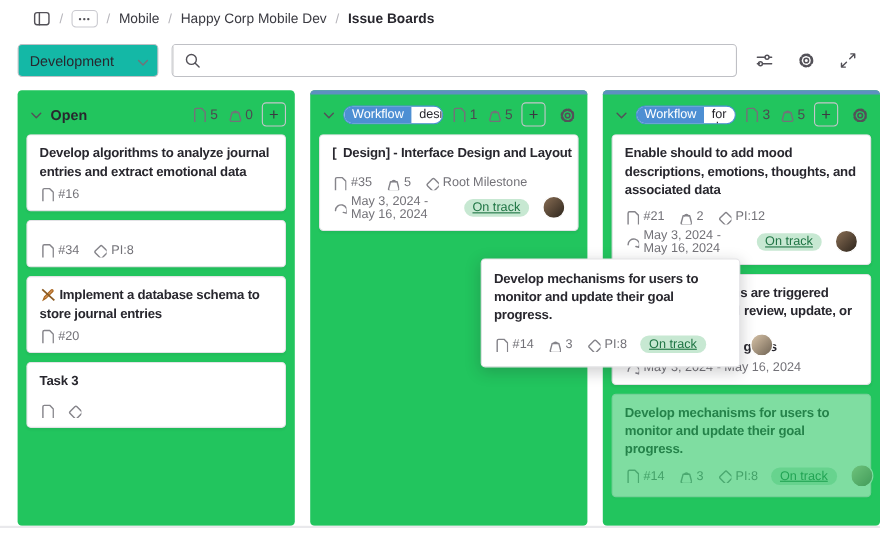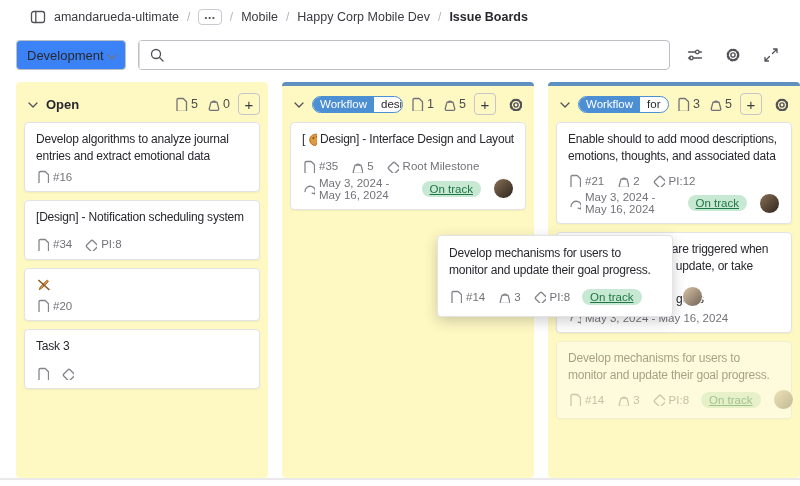--- a/index.html
+++ b/index.html
@@ -19,37 +19,37 @@
   .crumbs { height:34px; display:flex; align-items:center; gap:8px; padding:0 16px 0 30px; }
   .crumbs .sb { color:#535158; display:flex; }
   .crumb { font-size:12.5px; color:#3a3a41; text-decoration:none; cursor:pointer; }
   .crumb.current { font-weight:700; color:#28272e; }
   .sep { color:#b5b4ba; font-size:12px; }
   .ellipsis-btn { border:1px solid #c9c9cf; background:#fff; border-radius:4px; height:16px;
     padding:0 5px; font-size:8px; letter-spacing:1px; color:#535158; line-height:13px; cursor:pointer; }
 
   
   .toolbar { display:flex; align-items:center; gap:12px; margin:6px 16px 0; }
-  .board-select { width:110px; height:30px; border:1px solid #bfc0c5; border-radius:4px; background:#3b82f6;
+  .board-select { width:128px; height:30px; border:1px solid #bfc0c5; border-radius:4px; background:#14b8a6;
     display:flex; align-items:center; justify-content:space-between; padding:0 8px 0 10px;
     font-size:13px; color:#28272e; cursor:pointer; }
   .board-select .chev { color:#737278; }
   .searchbox { flex:1; height:30px; border:1px solid #bfc0c5; border-radius:4px; background:#fff;
     display:flex; align-items:stretch; overflow:hidden; }
   .searchbox input { flex:1; border:none; outline:none; padding:0 10px; font-size:13px;
     font-family:inherit; color:#28272e; }
   .searchbox input::placeholder { color:#8f8e94; }
   .search-btn { width:34px; border-left:1px solid #dcdcde; background:#fff; display:flex;
     align-items:center; justify-content:center; color:#535158; cursor:pointer; border-top:none; border-right:none; border-bottom:none; }
   .tool-btn { width:26px; height:26px; border:none; background:none; display:flex; align-items:center;
     justify-content:center; color:#535158; cursor:pointer; }
 
   
   .board { display:flex; gap:14px; margin:12px 16px 0; height:396px; }
-  .column { width:252px; flex:none; background:#fef9c3; border-radius:4px; display:flex; flex-direction:column; }
+  .column { width:252px; flex:none; background:#22c55e; border-radius:4px; display:flex; flex-direction:column; }
   .col-top { height:4px; border-radius:4px 4px 0 0; flex:none; }
   .column.accent .col-top { background:#5e90c0; }
   .col-header { display:flex; align-items:center; gap:7px; padding:7px 8px 7px 9px; flex:none; }
   .col-chev { color:#535158; flex:none; cursor:pointer; background:none; border:none; display:flex; }
   .col-title { font-size:13px; font-weight:700; color:#28272e; }
   .col-right { margin-left:auto; display:flex; align-items:center; gap:8px; color:#535158; font-size:12.5px; }
   .count { display:inline-flex; align-items:center; gap:3px; color:#4c4b51; }
   .count .i14 { color:#737278; }
   .add-btn { width:22px; height:22px; border:1px solid #c6c6cc; background:transparent; border-radius:4px;
     font-size:15px; line-height:1; color:#3a3a41; cursor:pointer; display:flex; align-items:center; justify-content:center; }
@@ -58,21 +58,21 @@
 
   .scoped { display:inline-flex; align-items:center; height:17px; border:1px solid #4d8fd3; border-radius:9px;
     overflow:hidden; font-size:11.5px; background:#fff; cursor:pointer; }
   .scoped .scope { background:#4d8fd3; color:#fff; padding:0 7px; align-self:stretch; display:flex;
     align-items:center; font-weight:500; }
   .scoped .value { padding:0 7px; color:#28272e; }
 
   .cards { padding:0 8px 8px; display:flex; flex-direction:column; gap:8px; overflow:hidden; }
   .card { background:#fff; border:1px solid #e3e3e6; border-radius:4px; padding:8px 11px;
     box-shadow:0 1px 2px rgba(31,30,36,.06); cursor:pointer; }
-  .card-title { font-size:12px; font-weight:400; line-height:1.38; letter-spacing:-0.2px; color:#28272e; }
+  .card-title { font-size:12px; font-weight:700; line-height:1.38; letter-spacing:-0.2px; color:#28272e; }
   .title-flex { display:flex; align-items:center; gap:3px; white-space:nowrap; }
   .meta-row { display:flex; align-items:center; gap:12px; margin-top:6px; color:#737278; font-size:11.5px; }
   .meta { display:inline-flex; align-items:center; gap:4px; }
   .meta .i13 { color:#85848a; }
   .badge { background:#c7e8d2; color:#1f7544; font-size:11.5px; font-weight:500; padding:2px 8px;
     border-radius:10px; white-space:nowrap;text-decoration:underline; }
   .avatars { margin-left:auto; display:flex; }
   .avatar { width:21px; height:21px; border-radius:50%; border:1px solid #fff; flex:none; }
   .av-man   { background:linear-gradient(135deg,#8a6f55,#2c241c); }
   .av-woman { background:linear-gradient(135deg,#d9c4a8,#6f6354); }
@@ -148,21 +148,20 @@
 </svg>
 
 <div class="page">
 
   <header class="crumbs">
     <span class="sb">
         <svg class="ic i16">
           <use href="#ic-sidebar"></use>
         </svg>
       </span>
-    <a class="crumb">amandarueda-ultimate</a>
     <span class="sep">/</span>
     <button class="ellipsis-btn">•••</button>
     <span class="sep">/</span>
     <a class="crumb">Mobile</a>
     <span class="sep">/</span>
     <a class="crumb">Happy Corp Mobile Dev</a>
     <span class="sep">/</span>
     <span class="crumb current">Issue Boards</span>
   </header>
 
@@ -230,41 +229,40 @@
           <div class="meta-row">
             <span class="meta">
                 <svg class="ic i13">
                   <use href="#ic-doc"></use>
                 </svg>
                 <span>#16</span>
               </span>
           </div>
         </article>
         <article class="card">
-          <div class="card-title">[Design] - Notification scheduling system</div>
           <div class="meta-row" style="margin-top:12px;">
             <span class="meta">
                 <svg class="ic i13">
                   <use href="#ic-doc"></use>
                 </svg>
                 <span>#34</span>
               </span>
             <span class="meta">
                 <svg class="ic i13">
                   <use href="#ic-diamond"></use>
                 </svg>
                 <span>PI:8</span>
               </span>
           </div>
         </article>
         <article class="card">
           <div class="card-title">
             <svg class="i14 inline-ic">
                 <use href="#ic-brushoff"></use>
-              </svg>
+              </svg><span>Implement a database schema to store journal entries</span>
           </div>
           <div class="meta-row">
             <span class="meta">
                 <svg class="ic i13">
                   <use href="#ic-doc"></use>
                 </svg>
                 <span>#20</span>
               </span>
           </div>
         </article>

